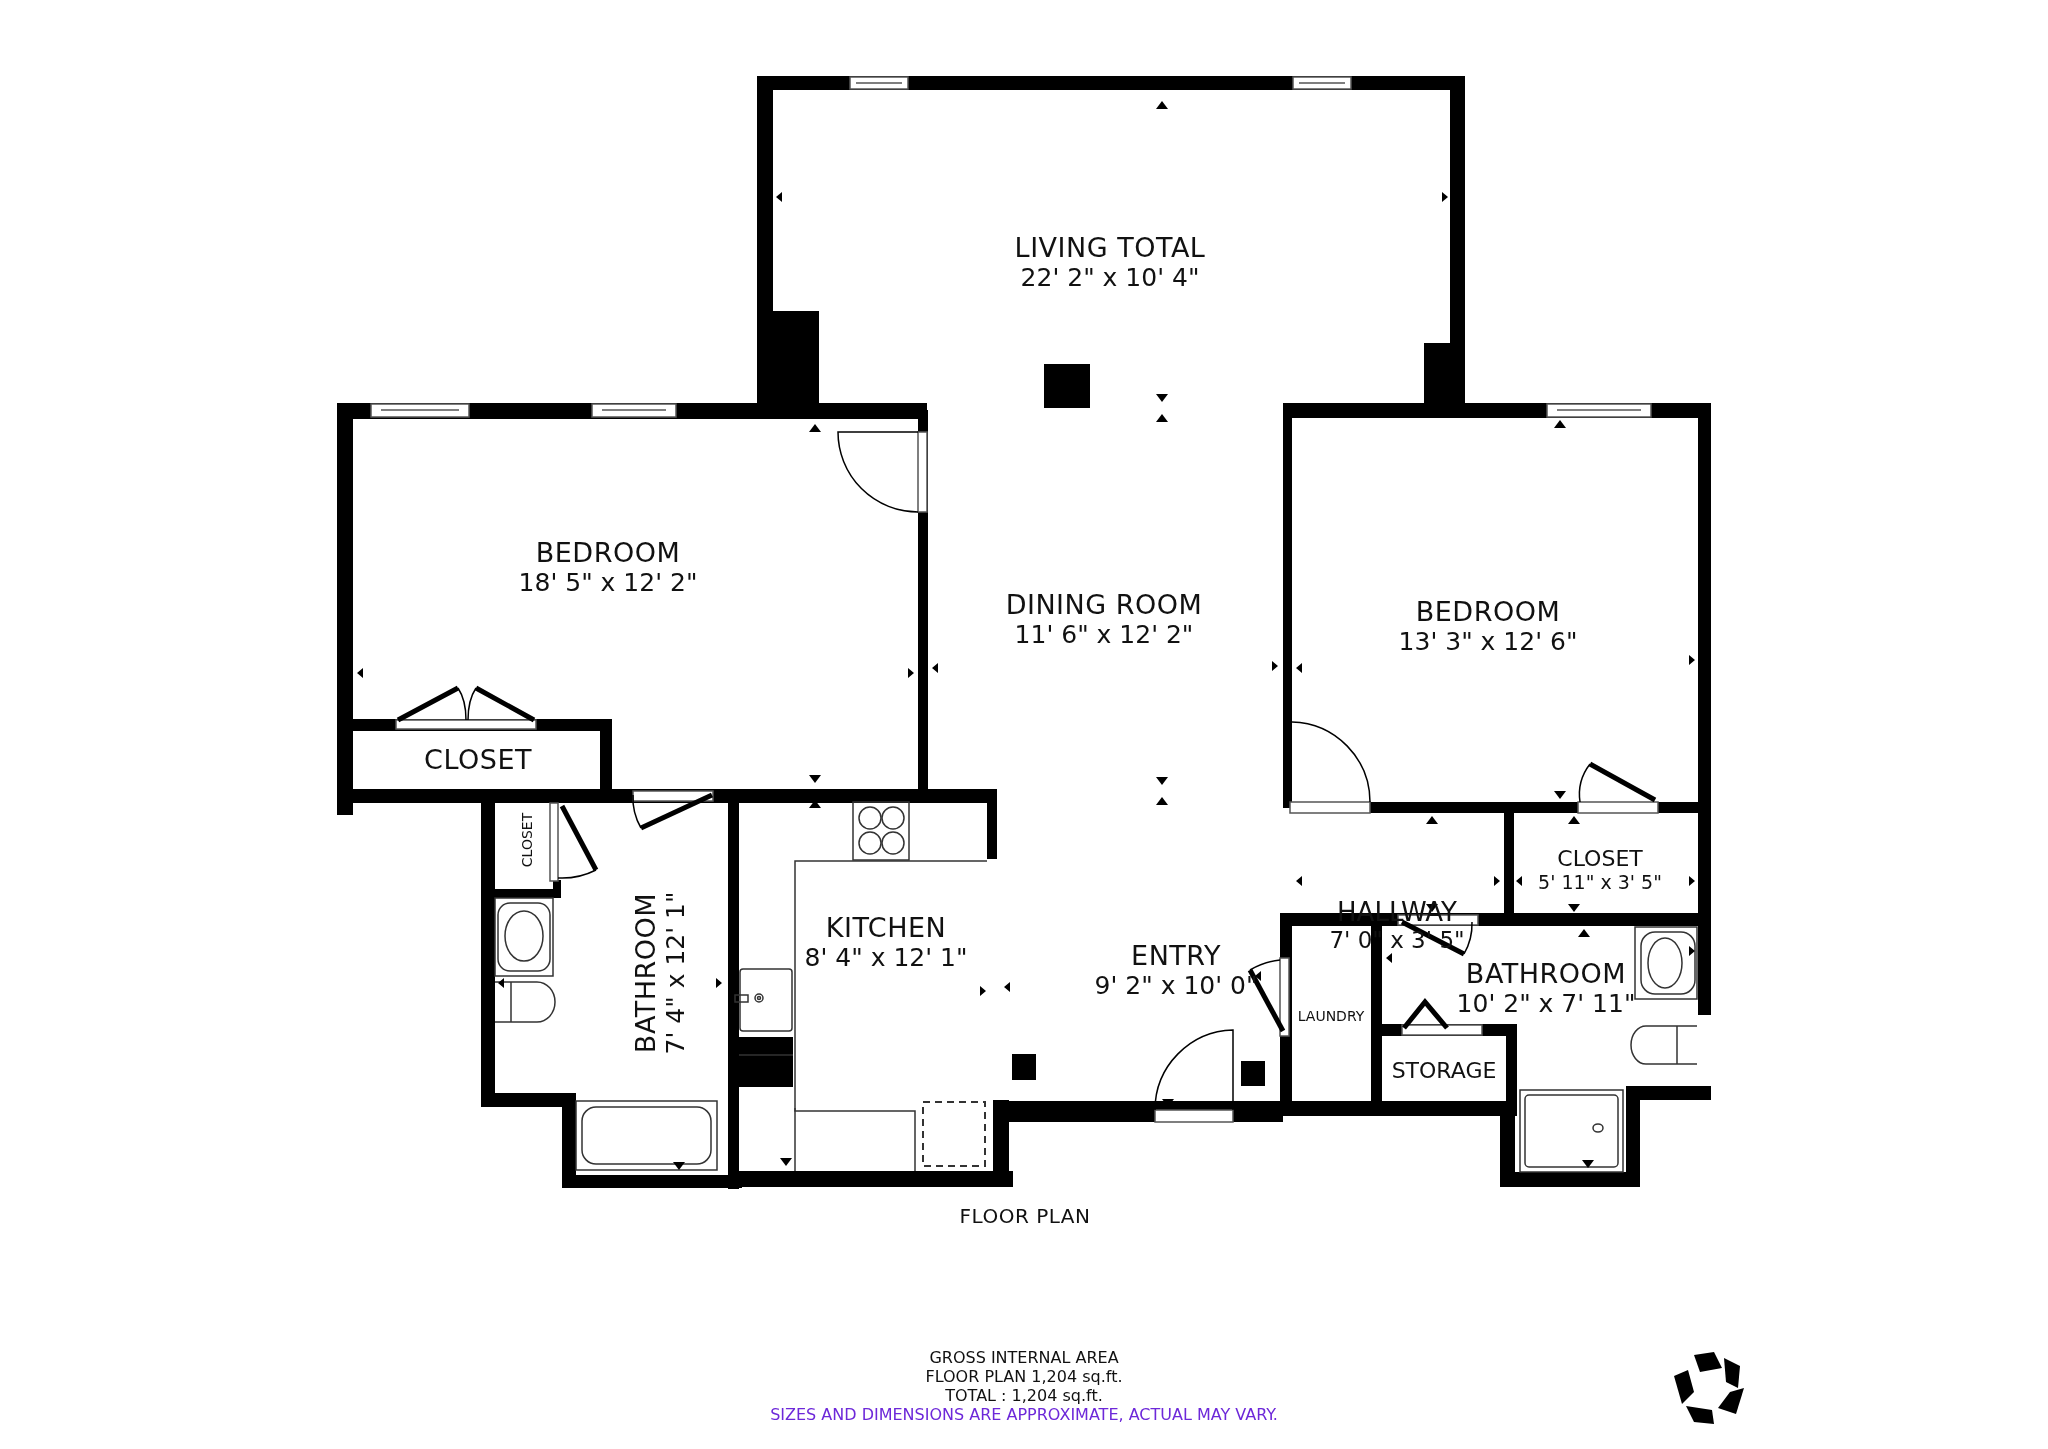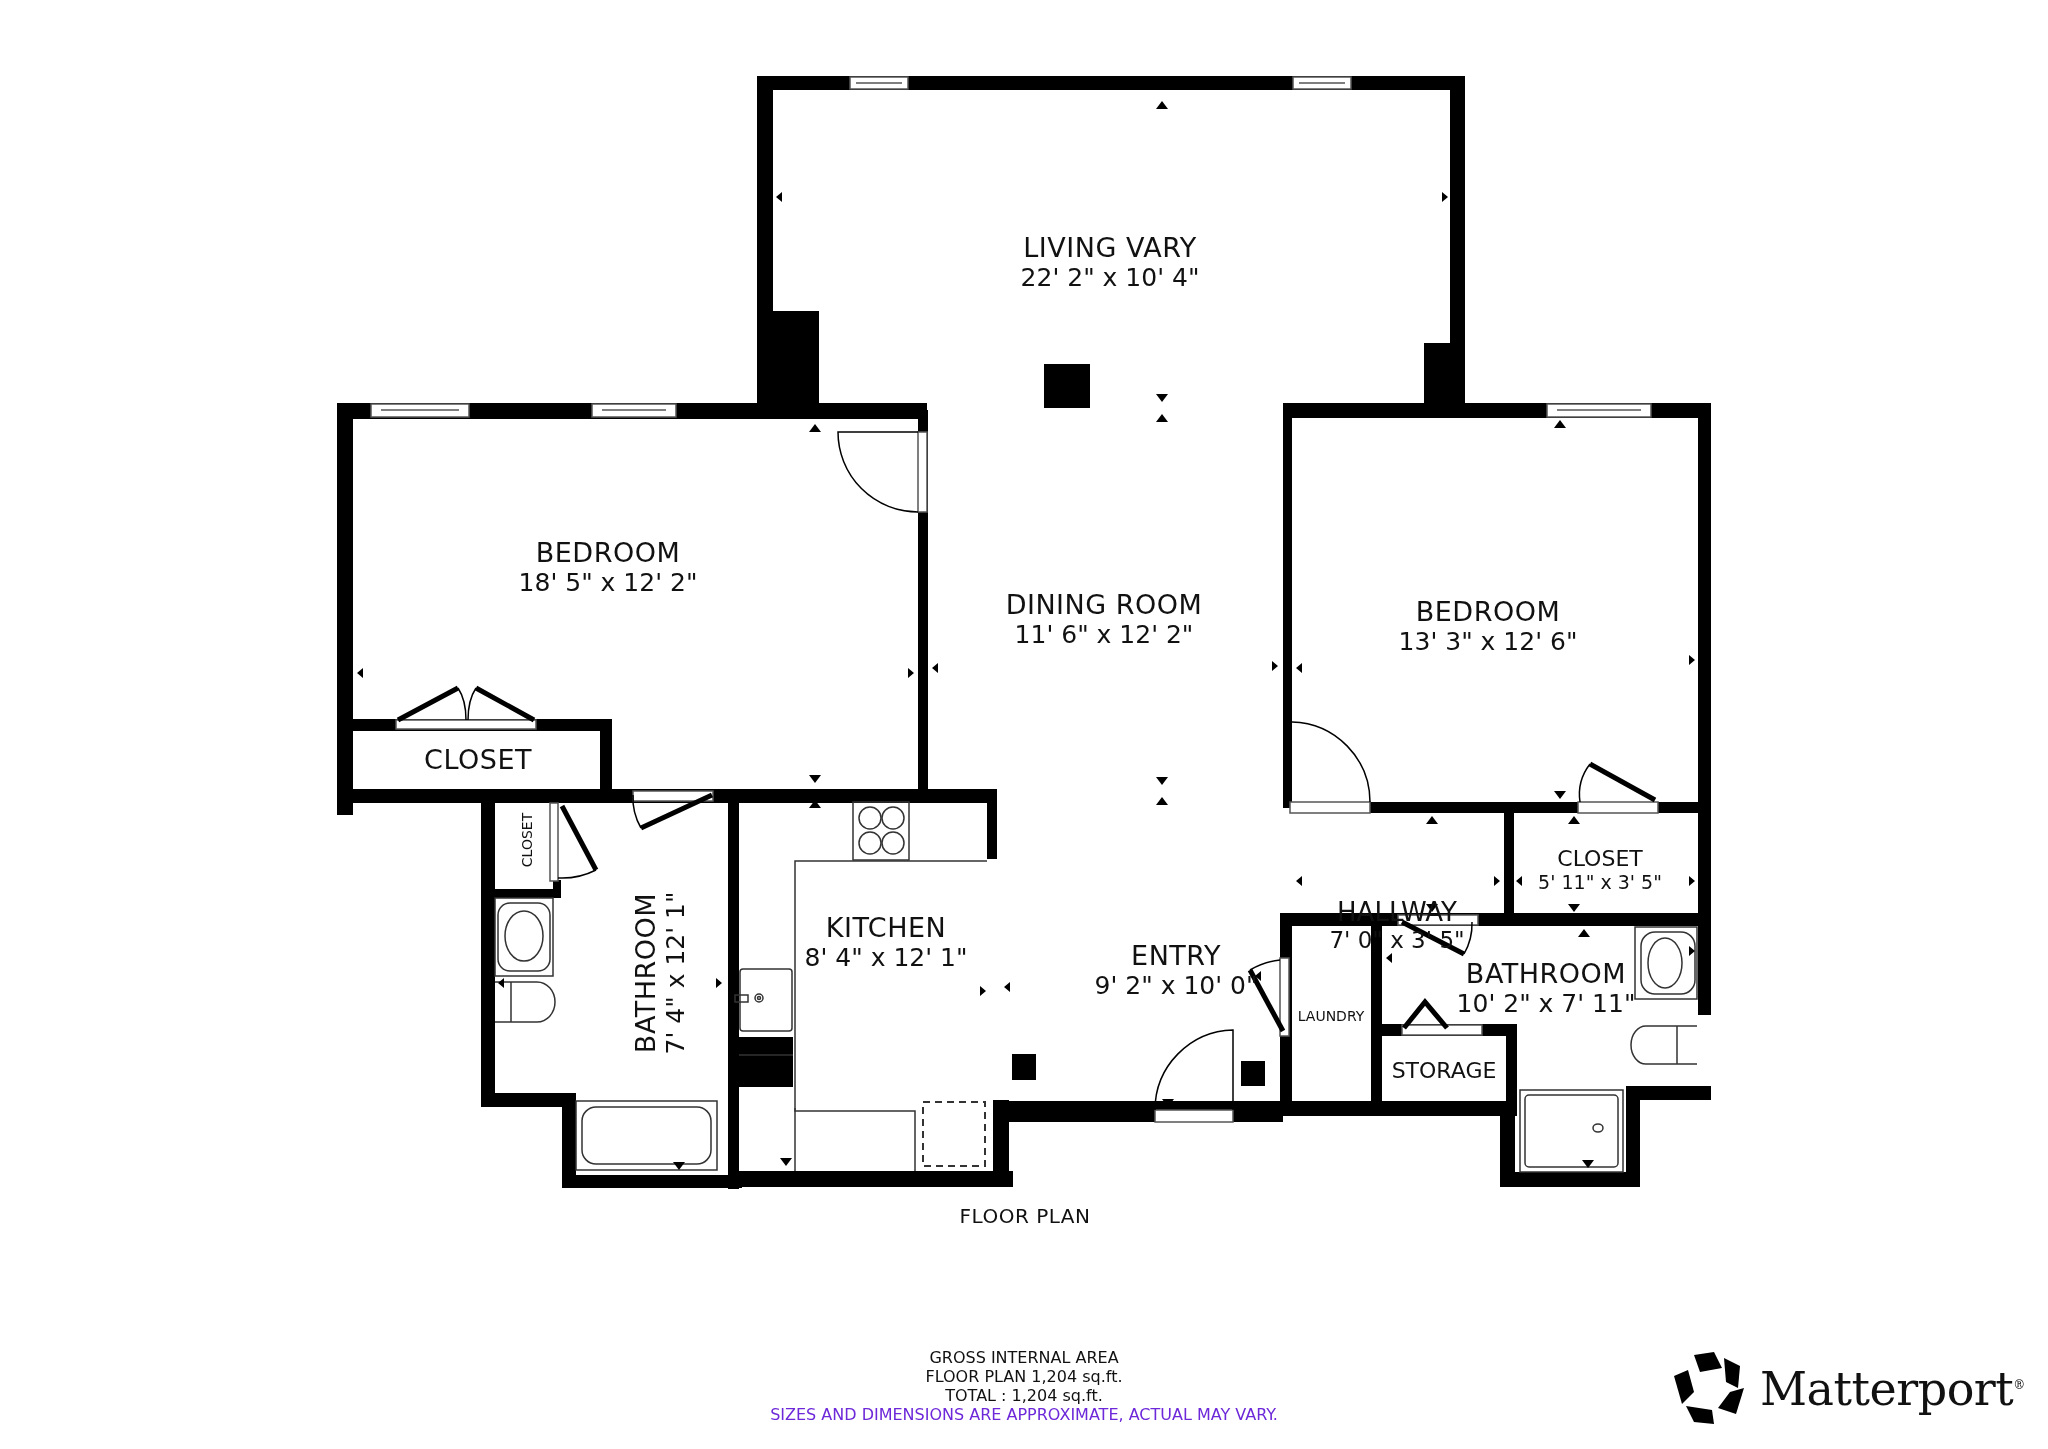--- a/index.html
+++ b/index.html
@@ -187,21 +187,21 @@
   <g transform="translate(1672,1352)" fill="#000">
     <polygon points="22,3 42,0 50,16 28,20"></polygon>
     <polygon points="52,6 68,14 66,36 54,30"></polygon>
     <polygon points="58,40 72,36 64,62 46,56"></polygon>
     <polygon points="14,54 40,58 42,72 22,70"></polygon>
     <polygon points="2,24 16,18 22,40 10,52"></polygon>
   </g>
 </svg>
 
 <div class="lbl" style="left:1110px; top:232px;">
-  <div class="room-name">LIVING VARY</div>
+  <div class="room-name">LIVING TOTAL</div>
   <div class="room-dim">22' 2" x 10' 4"</div>
 </div>
 <div class="lbl" style="left:608px; top:537px;">
   <div class="room-name">BEDROOM</div>
   <div class="room-dim">18' 5" x 12' 2"</div>
 </div>
 <div class="lbl" style="left:1104px; top:589px;">
   <div class="room-name">DINING ROOM</div>
   <div class="room-dim">11' 6" x 12' 2"</div>
 </div>
@@ -250,14 +250,13 @@
 
 <div class="gia">
   <div>GROSS INTERNAL AREA</div>
   <div>FLOOR PLAN 1,204 sq.ft.</div>
   <div>TOTAL :  1,204 sq.ft.</div>
   <div class="note">SIZES AND DIMENSIONS ARE APPROXIMATE, ACTUAL MAY VARY.</div>
 </div>
 
 <div class="logo">
   <div style="width:74px; height:74px;"></div>
-  <div class="logo-word"><span>Matterport</span><span class="logo-reg">®</span></div>
 </div>
 
 </body></html>

